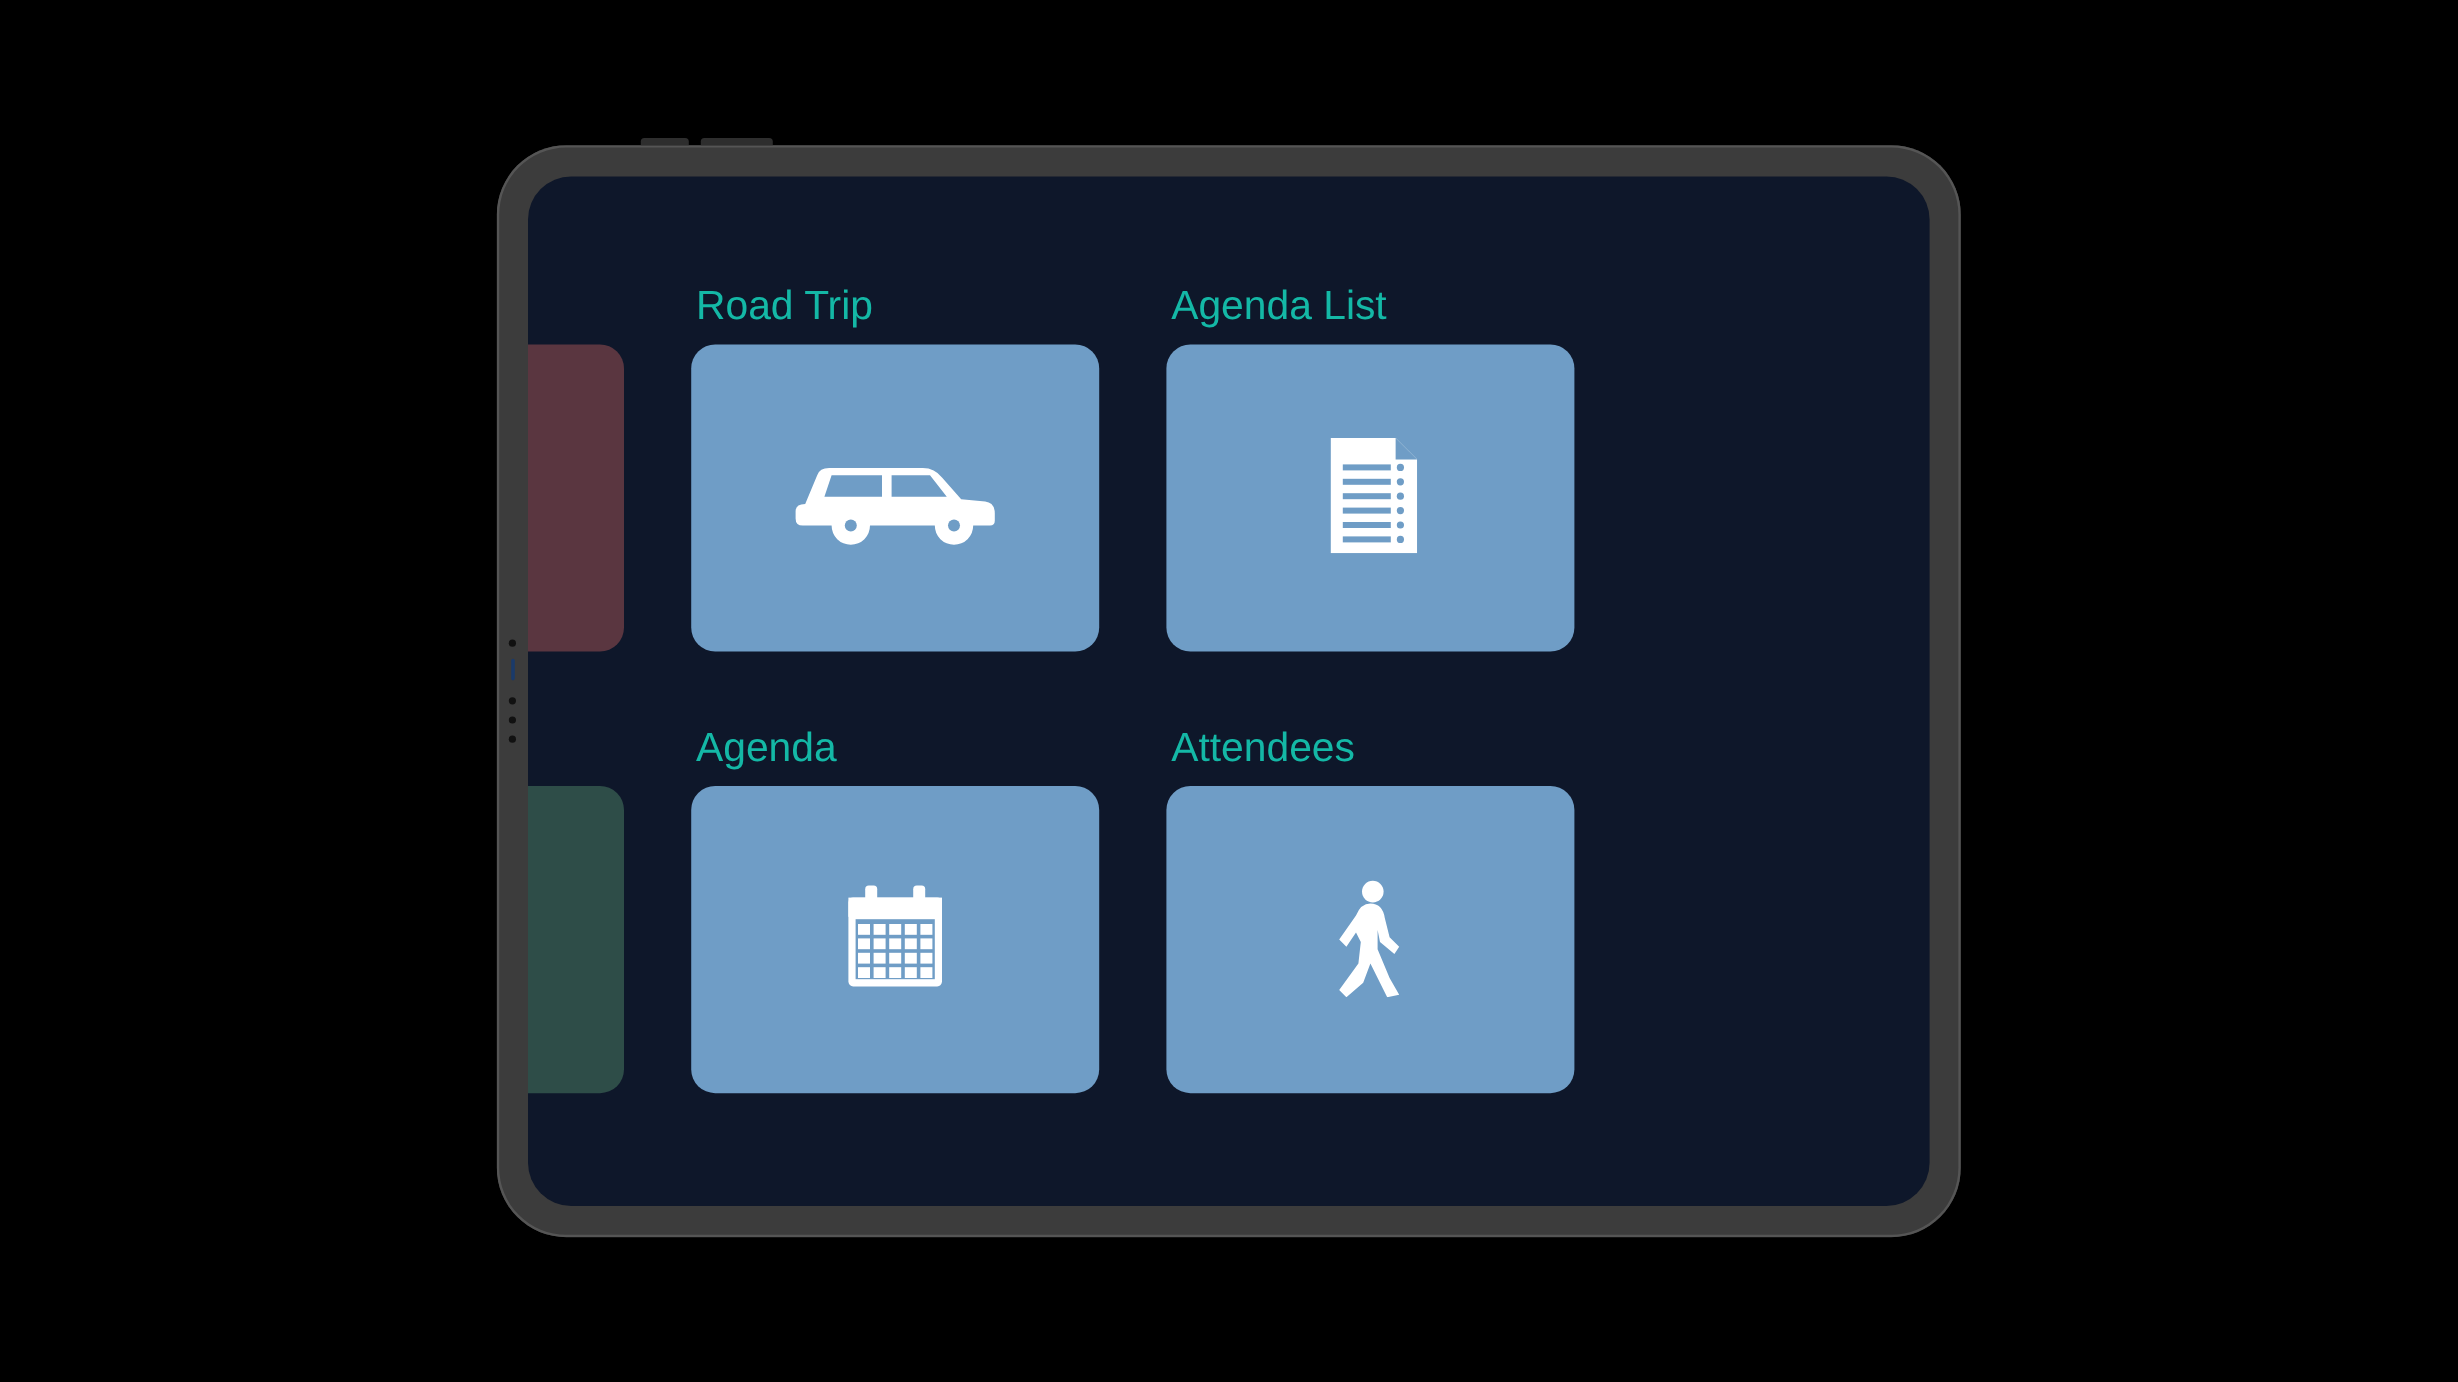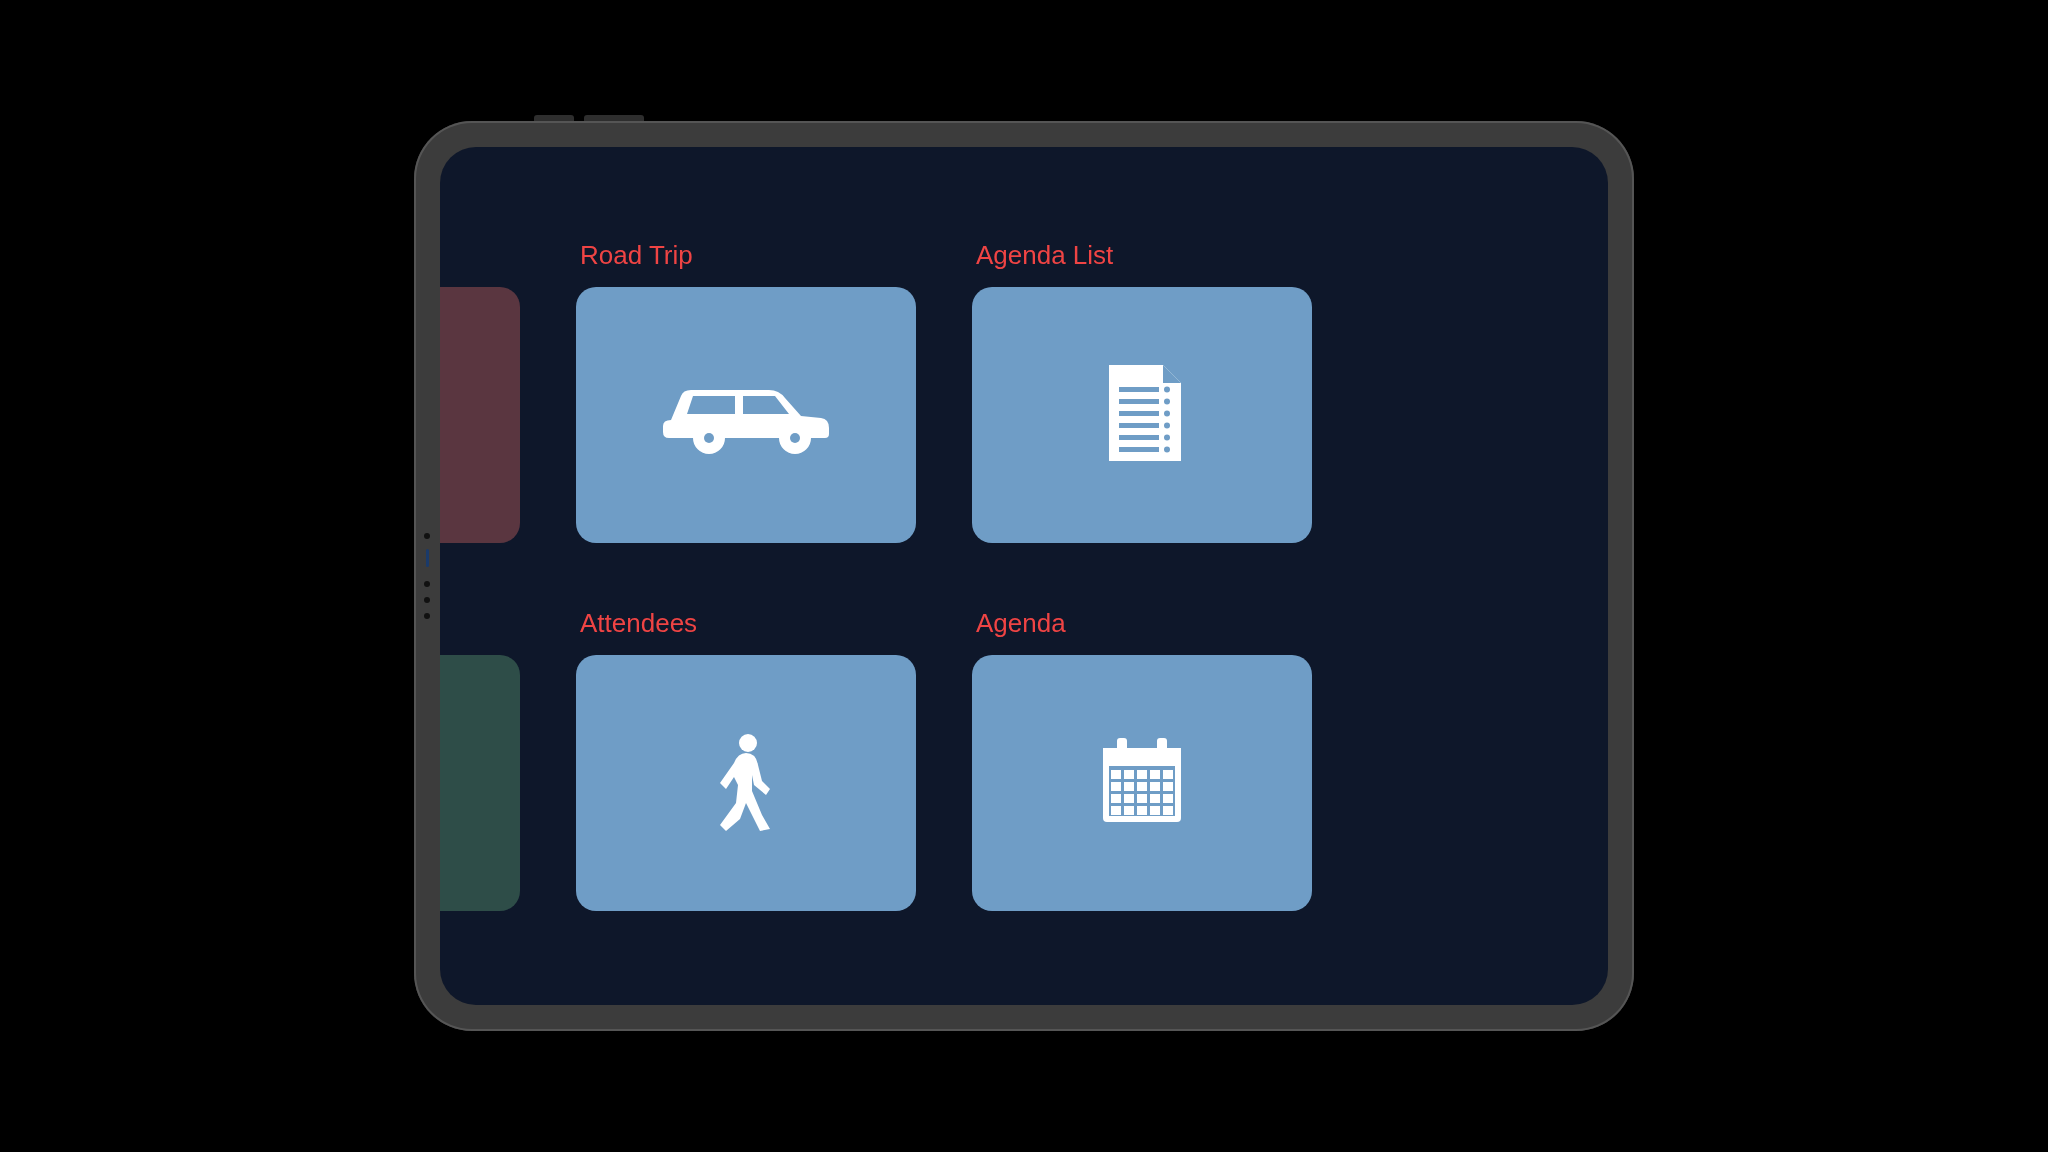--- a/index.html
+++ b/index.html
@@ -80,22 +80,22 @@
     left: -260px;
     top: 90px;
     display: grid;
     grid-template-columns: repeat(3, 340px);
     grid-auto-rows: auto;
     column-gap: 56px;
     row-gap: 62px;
   }
   .cell { display: flex; flex-direction: column; }
   .tile-label {
-    color: #ef4444;
-    font-size: 26px;
+    color: #14b8a6;
+    font-size: 34px;
     font-weight: 400;
     margin-bottom: 14px;
     padding-left: 4px;
     height: 36px;
     line-height: 36px;
   }
   .tile-label.empty { visibility: hidden; }
   .tile {
     width: 340px;
     height: 256px;
@@ -172,32 +172,20 @@
                   <circle cx="64" cy="84.5" r="3"></circle>
                 </g>
               </svg>
             </span>
           </div>
         </div>
 
         <div class="cell">
           <div class="tile-label empty"></div>
           <div class="tile tile-teal" title=""></div>
-        </div>
-
-        <div class="cell">
-          <div class="tile-label">Attendees</div>
-          <div class="tile tile-blue">
-            <span>
-              <svg width="60" height="100" viewBox="0 0 60 100">
-                <circle cx="32" cy="12" r="9" fill="#fff"></circle>
-                <path d="M30 22 Q40 22 42 34 L46 50 L54 58 L50 64 L38 54 L36 44 L36 60 L46 84 L54 98 L44 100 L30 72 L24 88 L10 100 L4 94 L20 72 L22 54 L18 46 L10 58 L4 52 L18 32 Q22 22 30 22 Z" fill="#fff"></path>
-              </svg>
-            </span>
-          </div>
         </div>
 
         <div class="cell">
           <div class="tile-label">Agenda</div>
           <div class="tile tile-blue">
             <span>
               <svg width="86" height="90" viewBox="0 0 86 90">
                 <rect x="4" y="12" width="78" height="74" rx="4" fill="#fff"></rect>
                 <rect x="4" y="12" width="78" height="16" fill="#fff"></rect>
                 <rect x="18" y="2" width="10" height="18" rx="3" fill="#fff"></rect>
@@ -223,16 +211,28 @@
                   <rect x="25" y="70" width="10" height="9"></rect>
                   <rect x="38" y="70" width="10" height="9"></rect>
                   <rect x="51" y="70" width="10" height="9"></rect>
                   <rect x="64" y="70" width="10" height="9"></rect>
                 </g>
               </svg>
             </span>
           </div>
         </div>
 
+        <div class="cell">
+          <div class="tile-label">Attendees</div>
+          <div class="tile tile-blue">
+            <span>
+              <svg width="60" height="100" viewBox="0 0 60 100">
+                <circle cx="32" cy="12" r="9" fill="#fff"></circle>
+                <path d="M30 22 Q40 22 42 34 L46 50 L54 58 L50 64 L38 54 L36 44 L36 60 L46 84 L54 98 L44 100 L30 72 L24 88 L10 100 L4 94 L20 72 L22 54 L18 46 L10 58 L4 52 L18 32 Q22 22 30 22 Z" fill="#fff"></path>
+              </svg>
+            </span>
+          </div>
+        </div>
+
       </div>
     </div>
   </div>
 </div>
 
 </body></html>

